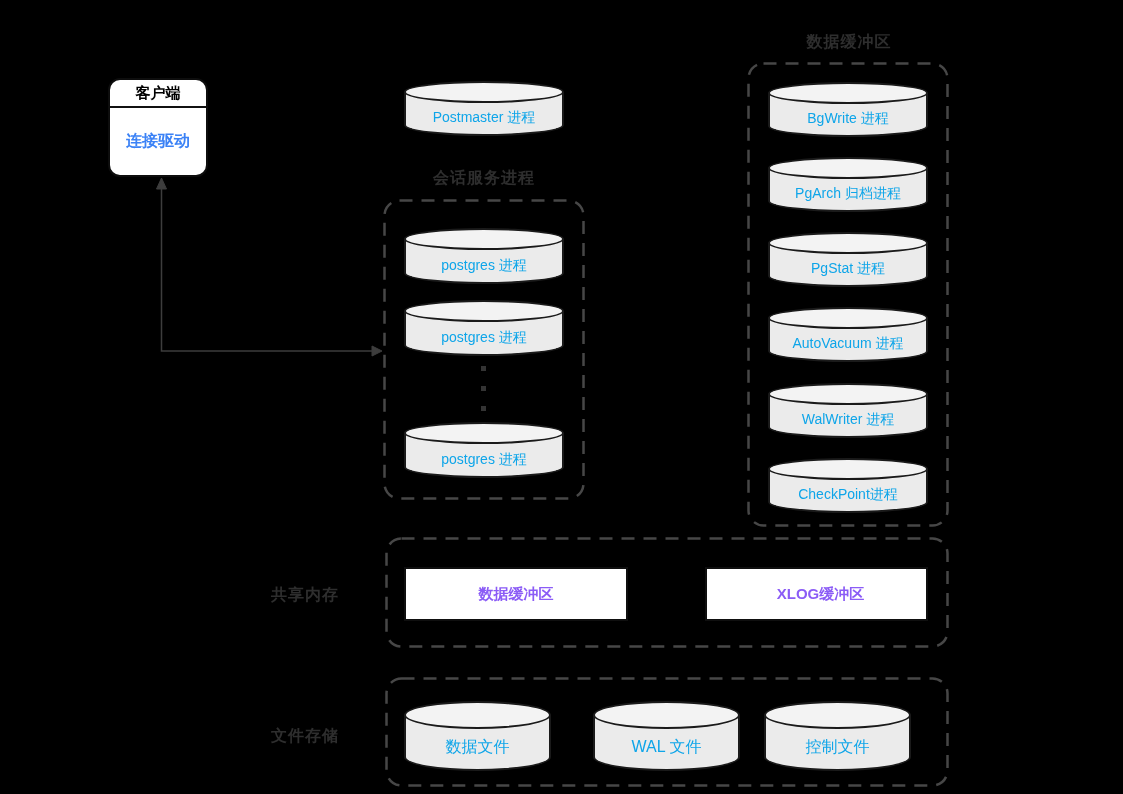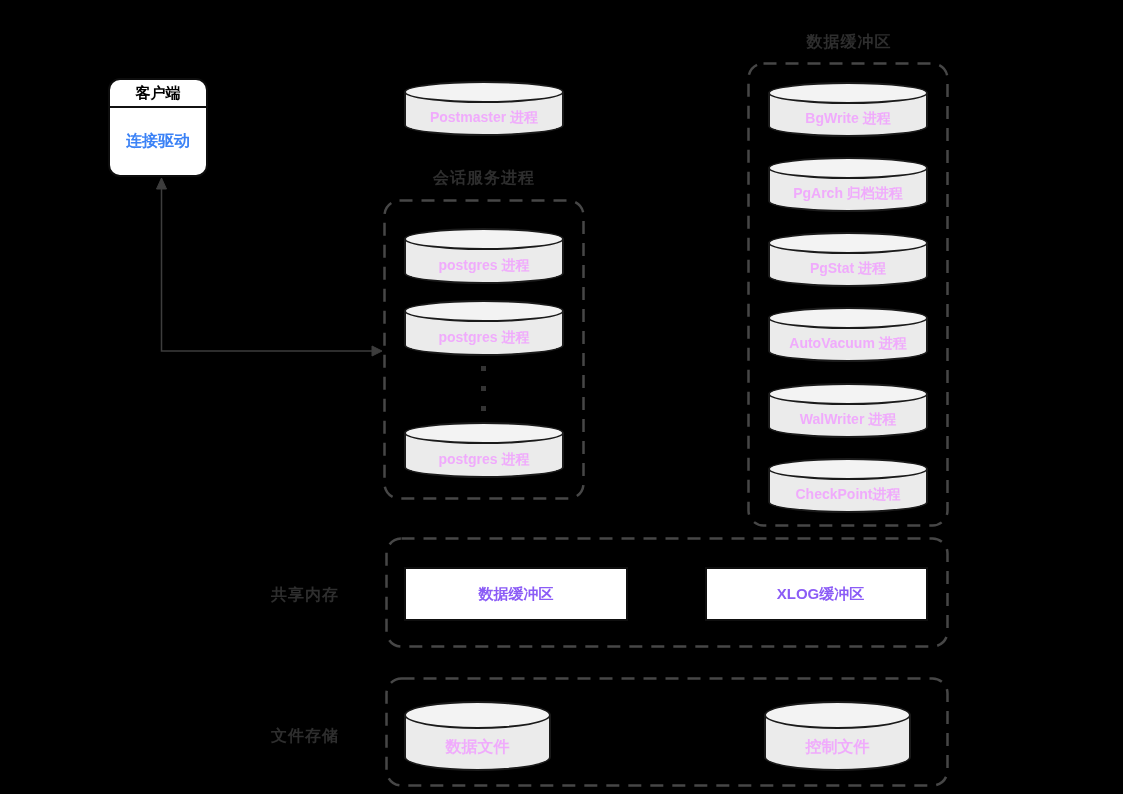--- a/index.html
+++ b/index.html
@@ -38,21 +38,21 @@
     box-sizing:border-box;z-index:2;
   }
   .cyl .cbody{
     position:absolute;left:0;right:0;top:calc(var(--e) / 2);bottom:0;
     background:#ebebeb;border:2px solid #1a1a1a;border-top:none;
     border-radius:0 0 50% 50% / 0 0 calc(var(--e) / 2) calc(var(--e) / 2);
     box-sizing:border-box;z-index:1;
   }
   .cyl .clabel{
     position:absolute;left:0;right:0;bottom:var(--lb,9px);text-align:center;
-    font-size:14px;font-weight:bold;color:#f0abfc;z-index:3;white-space:nowrap;
+    font-size:14px;font-weight:normal;color:#0ea5e9;z-index:3;white-space:nowrap;
   }
   .cyl-std{width:160px;height:55px;--e:22px;}
   .cyl-pg{width:160px;height:56px;--e:22px;}
   .cyl-file{width:147px;height:70px;--e:28px;--lb:13px;}
   .cyl-file .clabel{font-size:16px;}
   
   .dots{position:absolute;left:481px;top:366px;display:flex;flex-direction:column;gap:15px;}
   .dots .dot{width:5px;height:5px;background:#343434;}
   
   .buffer-block{
@@ -155,19 +155,24 @@
 
   <div class="group-label" style="left:250px;top:726px;width:110px;">文件存储</div>
   <svg class="dashed-box" style="left:385px;top:677px;" width="564" height="110">
     <rect x="1.5" y="1.5" width="561" height="107" rx="15" fill="none" stroke="#474747" stroke-width="2.5" stroke-dasharray="13 9"></rect>
   </svg>
   <div class="cyl cyl-file" style="left:404px;top:701px;">
     <div class="cbody"></div>
     <div class="ctop"></div>
     <div class="clabel">数据文件</div>
   </div>
+  <div class="cyl cyl-file" style="left:593px;top:701px;">
+    <div class="cbody"></div>
+    <div class="ctop"></div>
+    <div class="clabel">WAL 文件</div>
+  </div>
   <div class="cyl cyl-file" style="left:764px;top:701px;">
     <div class="cbody"></div>
     <div class="ctop"></div>
     <div class="clabel">控制文件</div>
   </div>
 
 </div>
 
 </body></html>

